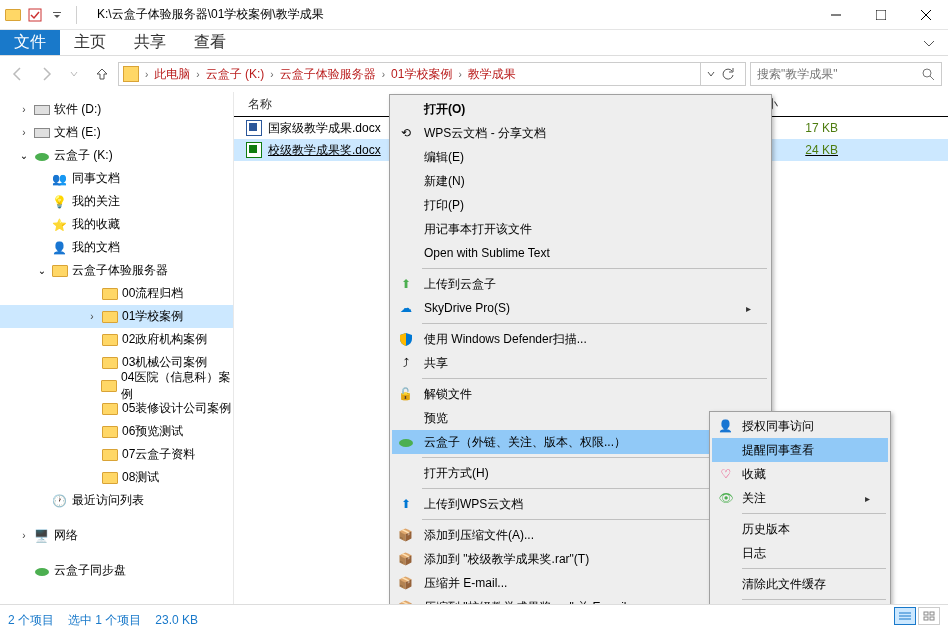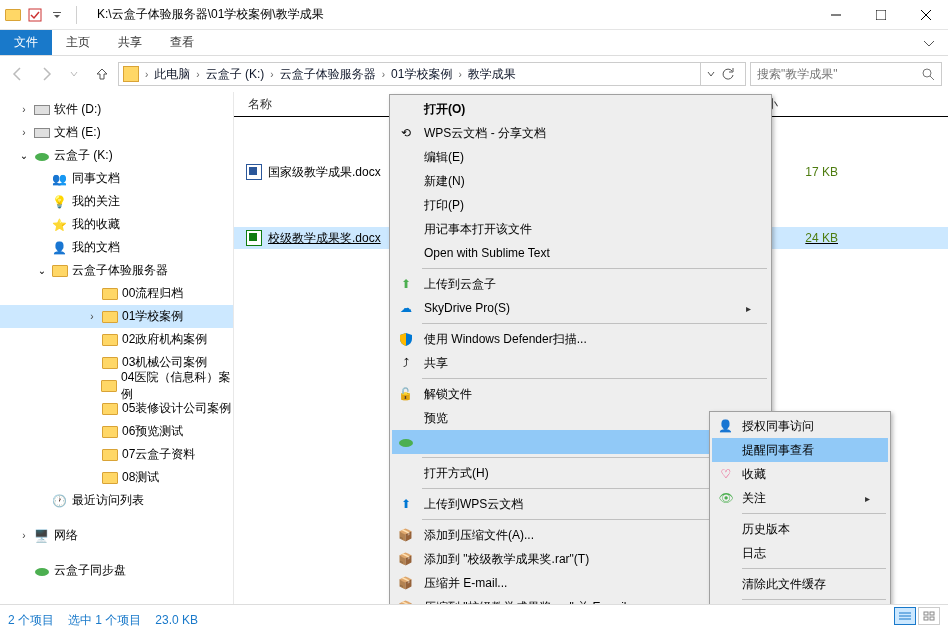--- a/index.html
+++ b/index.html
@@ -9,30 +9,30 @@
 .titlebar { height: 30px; background: #fff; border-bottom: 1px solid #e5e5e5; display: flex; align-items: center; padding: 0 0 0 4px; }
 .titlebar .icon-group { display: flex; align-items: center; gap: 4px; }
 .titlebar .sep { width: 1px; height: 18px; background: #d0d0d0; margin: 0 6px; }
 .titlebar .qat-icon { width: 18px; height: 18px; display: flex; align-items: center; justify-content: center; }
 .titlebar .title-text { margin-left: 10px; font-size: 12px; color: #000; }
 .titlebar .win-controls { margin-left: auto; display: flex; }
 .titlebar .win-btn { width: 45px; height: 30px; display: flex; align-items: center; justify-content: center; color: #000; }
 
 
 .ribbon { height: 26px; display: flex; align-items: stretch; border-bottom: 1px solid #ddd; }
-.ribbon .tab { padding: 0 14px; display: flex; align-items: center; font-size: 12px; color: #333; }
+.ribbon .tab { padding: 0 14px; display: flex; align-items: center; font-size: 16px; color: #333; }
 .ribbon .tab.file { background: #1979ca; color: #fff; }
 .ribbon .expand { margin-left: auto; padding: 0 14px; display: flex; align-items: center; }
 
 
 .addressbar { height: 36px; display: flex; align-items: center; padding: 4px 6px; gap: 4px; background: #fff; }
 .nav-btn { width: 24px; height: 24px; display: flex; align-items: center; justify-content: center; color: #555; }
 .nav-btn.disabled { color: #bbb; }
 .breadcrumb { flex: 1; height: 24px; border: 1px solid #ccc; display: flex; align-items: center; padding: 0 4px; background: #fff; }
-.breadcrumb .crumb { padding: 0 4px; height: 100%; display: flex; align-items: center; color: #0f172a; }
+.breadcrumb .crumb { padding: 0 4px; height: 100%; display: flex; align-items: center; color: #b91c1c; }
 .breadcrumb .chev { color: #666; padding: 0 2px; font-size: 10px; }
 .bc-icon { width: 16px; height: 16px; background: #ffd766; border: 1px solid #d9a336; margin-right: 4px; }
 .refresh-group { display: flex; align-items: center; border-left: 1px solid #ccc; height: 100%; padding: 0 6px; margin-left: auto; gap: 6px; }
 .searchbox { width: 192px; height: 24px; border: 1px solid #ccc; display: flex; align-items: center; padding: 0 6px; color: #777; }
 .searchbox .sicon { margin-left: auto; }
 
 
 .main { display: flex; height: 512px; }
 
 
@@ -46,21 +46,21 @@
 .tree-item.selected { background: #cce8ff; }
 .folder-ic { width: 16px; height: 12px; background: #ffd766; border: 1px solid #d9a336; border-radius: 1px; }
 .disk-ic { width: 16px; height: 10px; background: #e0e0e0; border: 1px solid #888; }
 
 
 .filearea { flex: 1; position: relative; }
 .file-header { display: flex; height: 25px; border-bottom: 1px solid #000000; align-items: center; }
 .file-header .col { padding-left: 14px; font-size: 12px; color: #333; }
 .file-header .col-name { width: 506px; }
 .file-header .col-size { flex: 1; }
-.file-row { display: flex; align-items: center; height: 22px; padding-left: 12px; margin-top: 44px; }
+.file-row { display: flex; align-items: center; height: 22px; padding-left: 12px; }
 .file-row .doc-icon { width: 16px; height: 16px; border: 1px solid #2b579a; background: #fff; position: relative; margin-right: 6px; }
 .file-row .doc-icon::after { content: ""; position: absolute; left: 2px; top: 2px; width: 8px; height: 8px; background: #2b579a; }
 .file-row .doc-icon.green { border-color: #107c10; }
 .file-row .doc-icon.green::after { background: #107c10; }
 .file-row .fname { width: 480px; }
 .file-row .fsize { flex: 1; text-align: right; padding-right: 110px; color: #4d7c0f; }
 .file-row.selected { background: #cce8ff; text-decoration: underline; }
 
 
 .ctxmenu { position: absolute; background: #eeeeee; border: 1px solid #a0a0a0; box-shadow: 2px 2px 4px rgba(0,0,0,0.25); padding: 2px; }
@@ -408,20 +408,21 @@
     </div>
   <div class="ctx-item">
       <span>预览</span>
     </div>
   <div class="ctx-item highlight">
       <span class="ctx-icon">
         <svg width="16" height="12">
           <ellipse cx="8" cy="7" rx="7" ry="4" fill="#4caf50"></ellipse>
         </svg>
       </span>
+      <span>云盒子（外链、关注、版本、权限...）</span>
       <span class="sub-arrow">▸</span>
     </div>
   <div class="ctx-sep"></div>
   <div class="ctx-item">
       <span>打开方式(H)</span>
       <span class="sub-arrow">▸</span>
     </div>
   <div class="ctx-sep"></div>
   <div class="ctx-item">
       <span class="ctx-icon" style="color:#0078d4">⬆</span>

